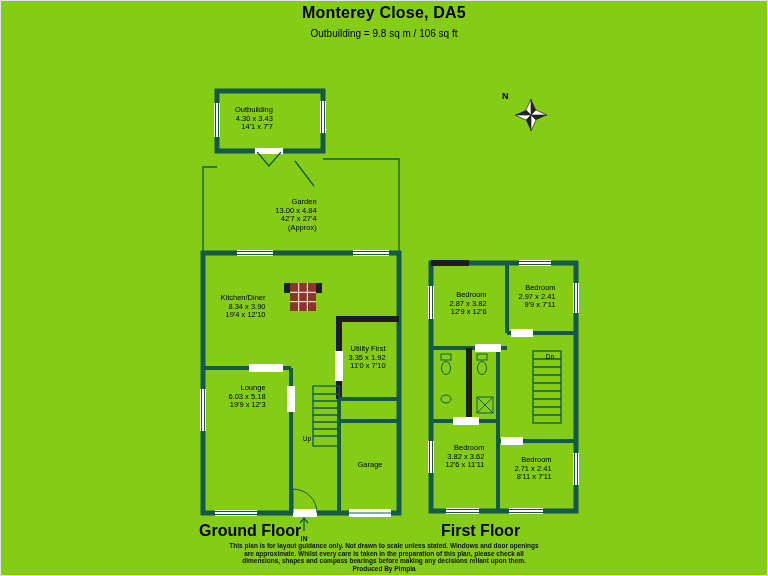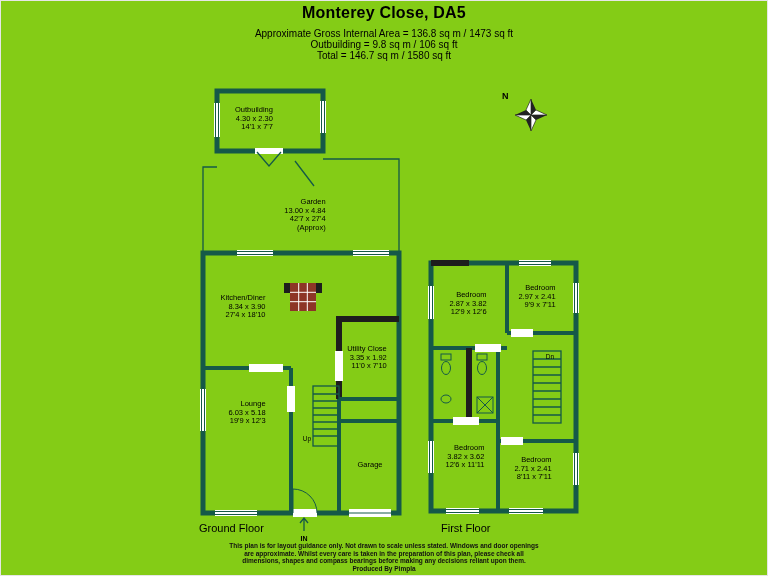--- a/index.html
+++ b/index.html
@@ -15,37 +15,35 @@
   .plan-svg{position:absolute;left:0;top:0;}
   .wall{fill:none;stroke:var(--wall-green);stroke-width:5;}
   .wall4{fill:none;stroke:var(--wall-green);stroke-width:4;}
   .blk{fill:none;stroke:var(--wall-black);stroke-width:6;}
   .thin{fill:none;stroke:var(--wall-green);stroke-width:1.3;}
   .win{fill:none;stroke:var(--wall-green);stroke-width:1;}
   .gap{fill:#fff;stroke:none;}
   .fix{fill:none;stroke:var(--wall-green);stroke-width:1;}
   .room-label{position:absolute;transform:translate(-50%,-50%);text-align:right;
     font-size:7.5px;line-height:8.6px;white-space:nowrap;}
-  .floor-label{position:absolute;font-size:11px;font-weight:400;}
+  .floor-label{position:absolute;font-size:16px;font-weight:700;}
   .marker{position:absolute;transform:translate(-50%,-50%);font-size:6.5px;}
   .marker-in{font-size:7px;font-weight:700;}
   .n-label{position:absolute;font-size:9px;font-weight:700;}
   .footer{position:absolute;bottom:3px;left:0;width:100%;text-align:center;
     font-size:6.5px;line-height:7.5px;font-weight:700;color:#111;}
 </style>
 </head>
 <body>
 
 <div class="page">
 
   <div class="hdr-title">Monterey Close, DA5</div>
   <div class="hdr-sub">
-    <div>Approximate Gross Internal Area = 136.8 sq m / 1473 sq ft</div>
     <div>Outbuilding = 9.8 sq m / 106 sq ft</div>
-    <div>Total = 146.7 sq m / 1580 sq ft</div>
   </div>
 
   <svg class="plan-svg" width="768" height="576" viewBox="0 0 768 576">
 
     <g>
 
       <path class="thin" d="M202,252 V166 H216 M322,158 H398 V252 M294,160 L313,185"></path>
 
       <rect class="wall" x="216" y="90" width="106" height="60"></rect>
       <rect class="gap" x="213" y="102" width="6" height="34"></rect>
@@ -140,44 +138,44 @@
     <g transform="translate(514,98)">
       <path d="M16,16 L16,0 L21,11 Z M16,16 L32,16 L21,21 Z M16,16 L16,32 L11,21 Z M16,16 L0,16 L11,11 Z" fill="#222"></path>
       <path d="M16,16 L16,0 L11,11 Z M16,16 L32,16 L21,11 Z M16,16 L16,32 L21,21 Z M16,16 L0,16 L11,21 Z" fill="#fff" stroke="#222" stroke-width="0.7"></path>
     </g>
   </svg>
 
   <div class="n-label" style="left:501px;top:90px">N</div>
 
   <div class="room-label" style="left:253px;top:118px">
     <div>Outbuilding</div>
-    <div>4.30 x 2.30</div>
+    <div>4.30 x 3.43</div>
     <div>14'1 x 7'7</div>
   </div>
 
-  <div class="room-label" style="left:304px;top:214px">
+  <div class="room-label" style="left:295px;top:214px">
     <div>Garden</div>
     <div>13.00 x 4.84</div>
     <div>42'7 x 27'4</div>
     <div>(Approx)</div>
   </div>
 
   <div class="room-label" style="left:242px;top:306px">
     <div>Kitchen/Diner</div>
     <div>8.34 x 3.90</div>
-    <div>27'4 x 18'10</div>
+    <div>19'4 x 12'10</div>
   </div>
 
   <div class="room-label" style="left:366px;top:357px">
-    <div>Utility Close</div>
+    <div>Utility First</div>
     <div>3.35 x 1.92</div>
     <div>11'0 x 7'10</div>
   </div>
 
-  <div class="room-label" style="left:246px;top:412px">
+  <div class="room-label" style="left:246px;top:396px">
     <div>Lounge</div>
     <div>6.03 x 5.18</div>
     <div>19'9 x 12'3</div>
   </div>
 
   <div class="room-label" style="left:369px;top:464px">
     <div>Garage</div>
   </div>
 
   <div class="room-label" style="left:467px;top:303px">

